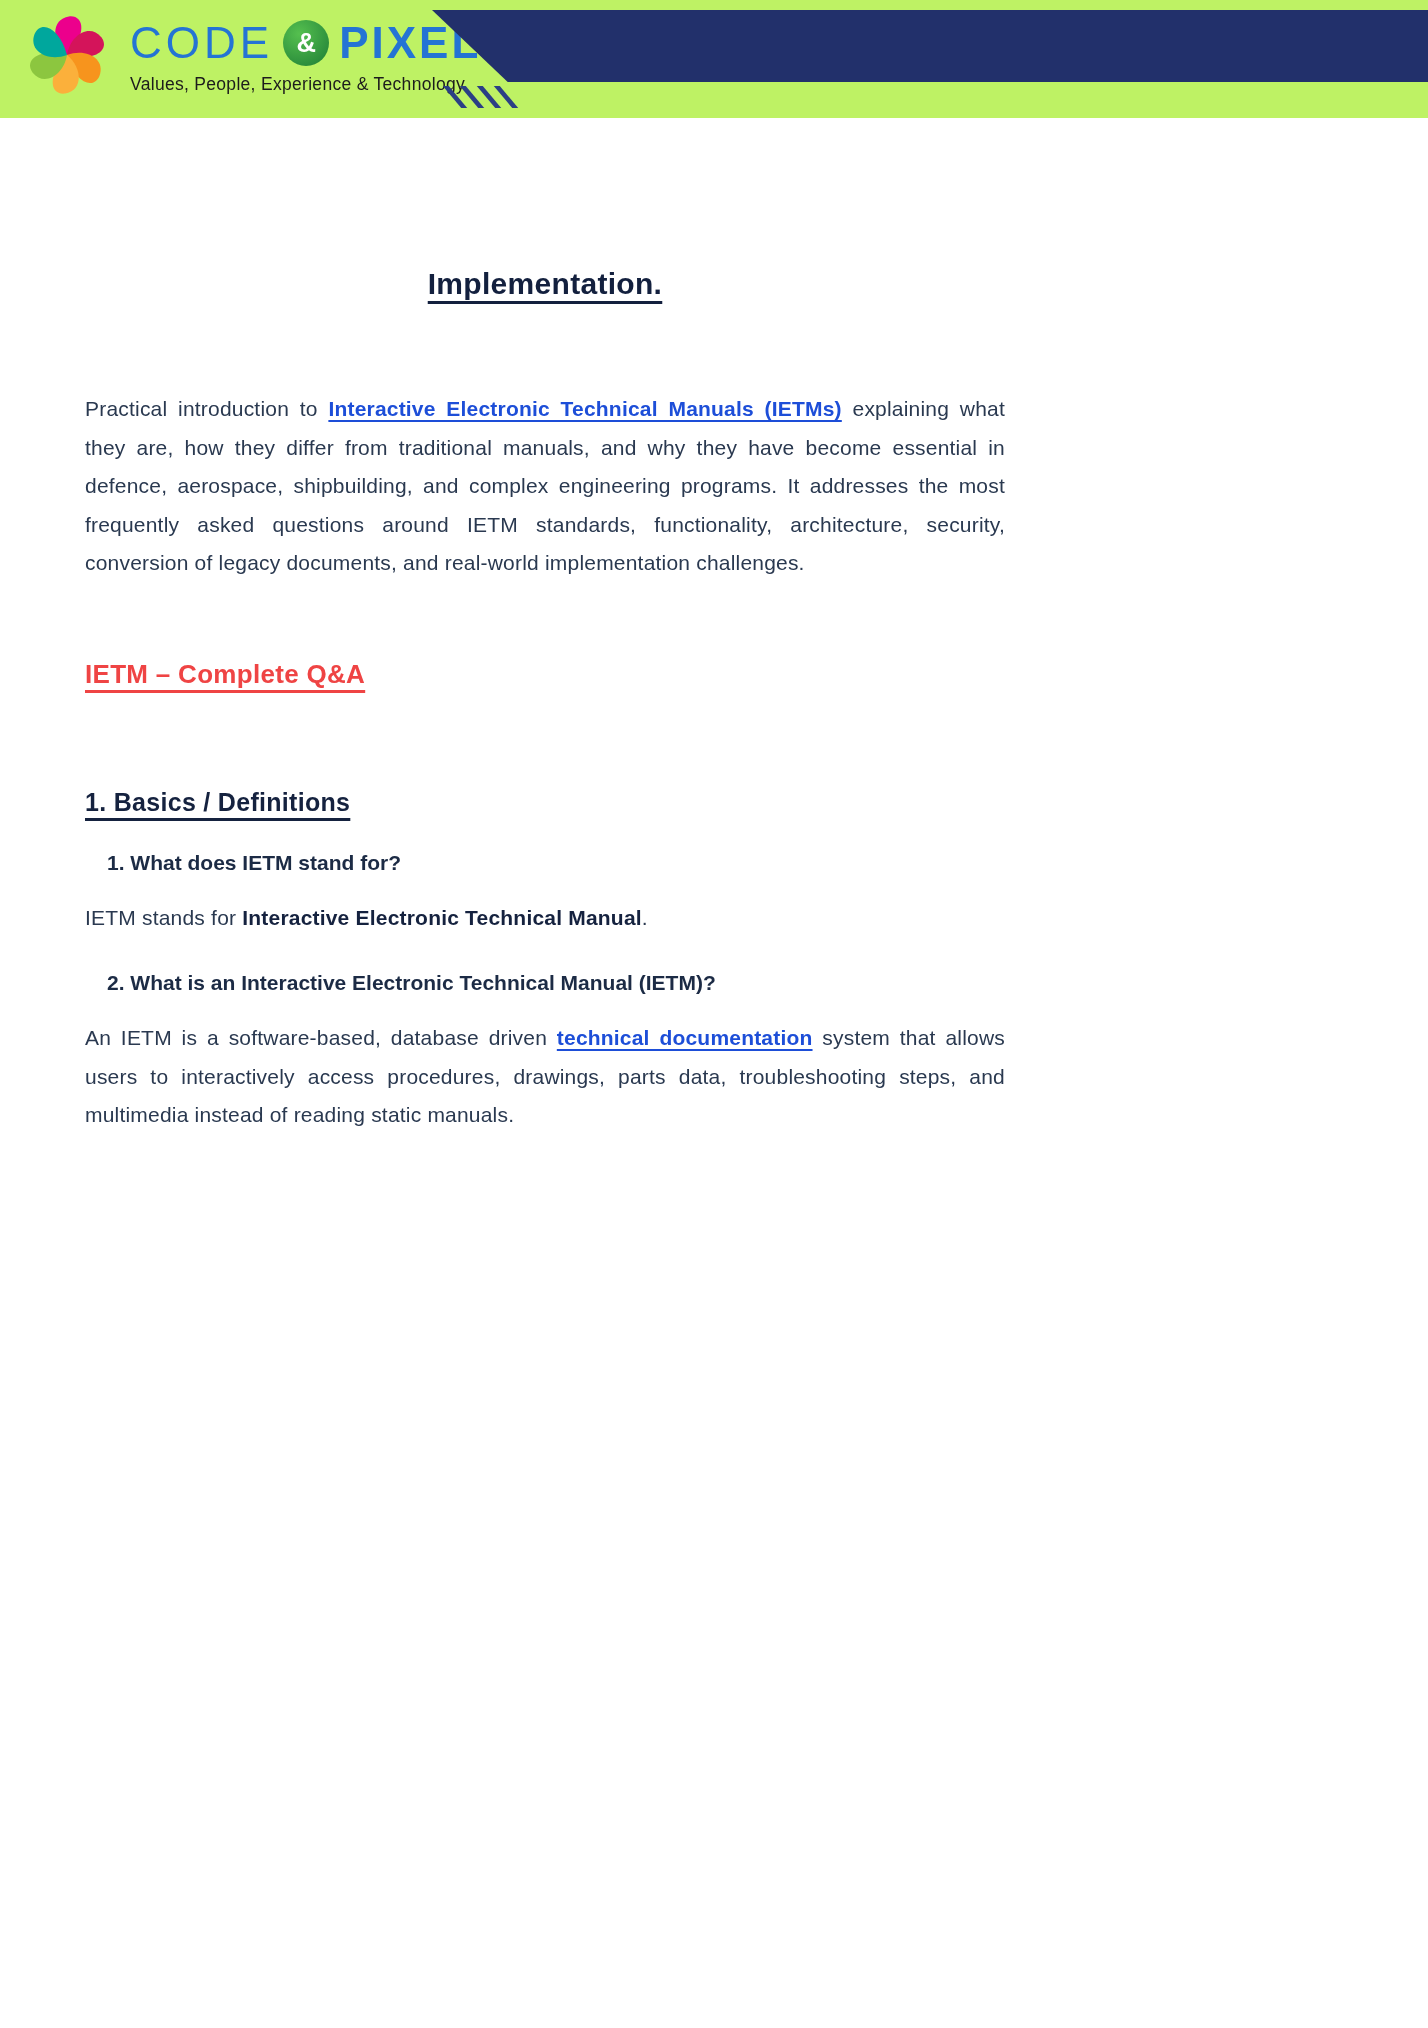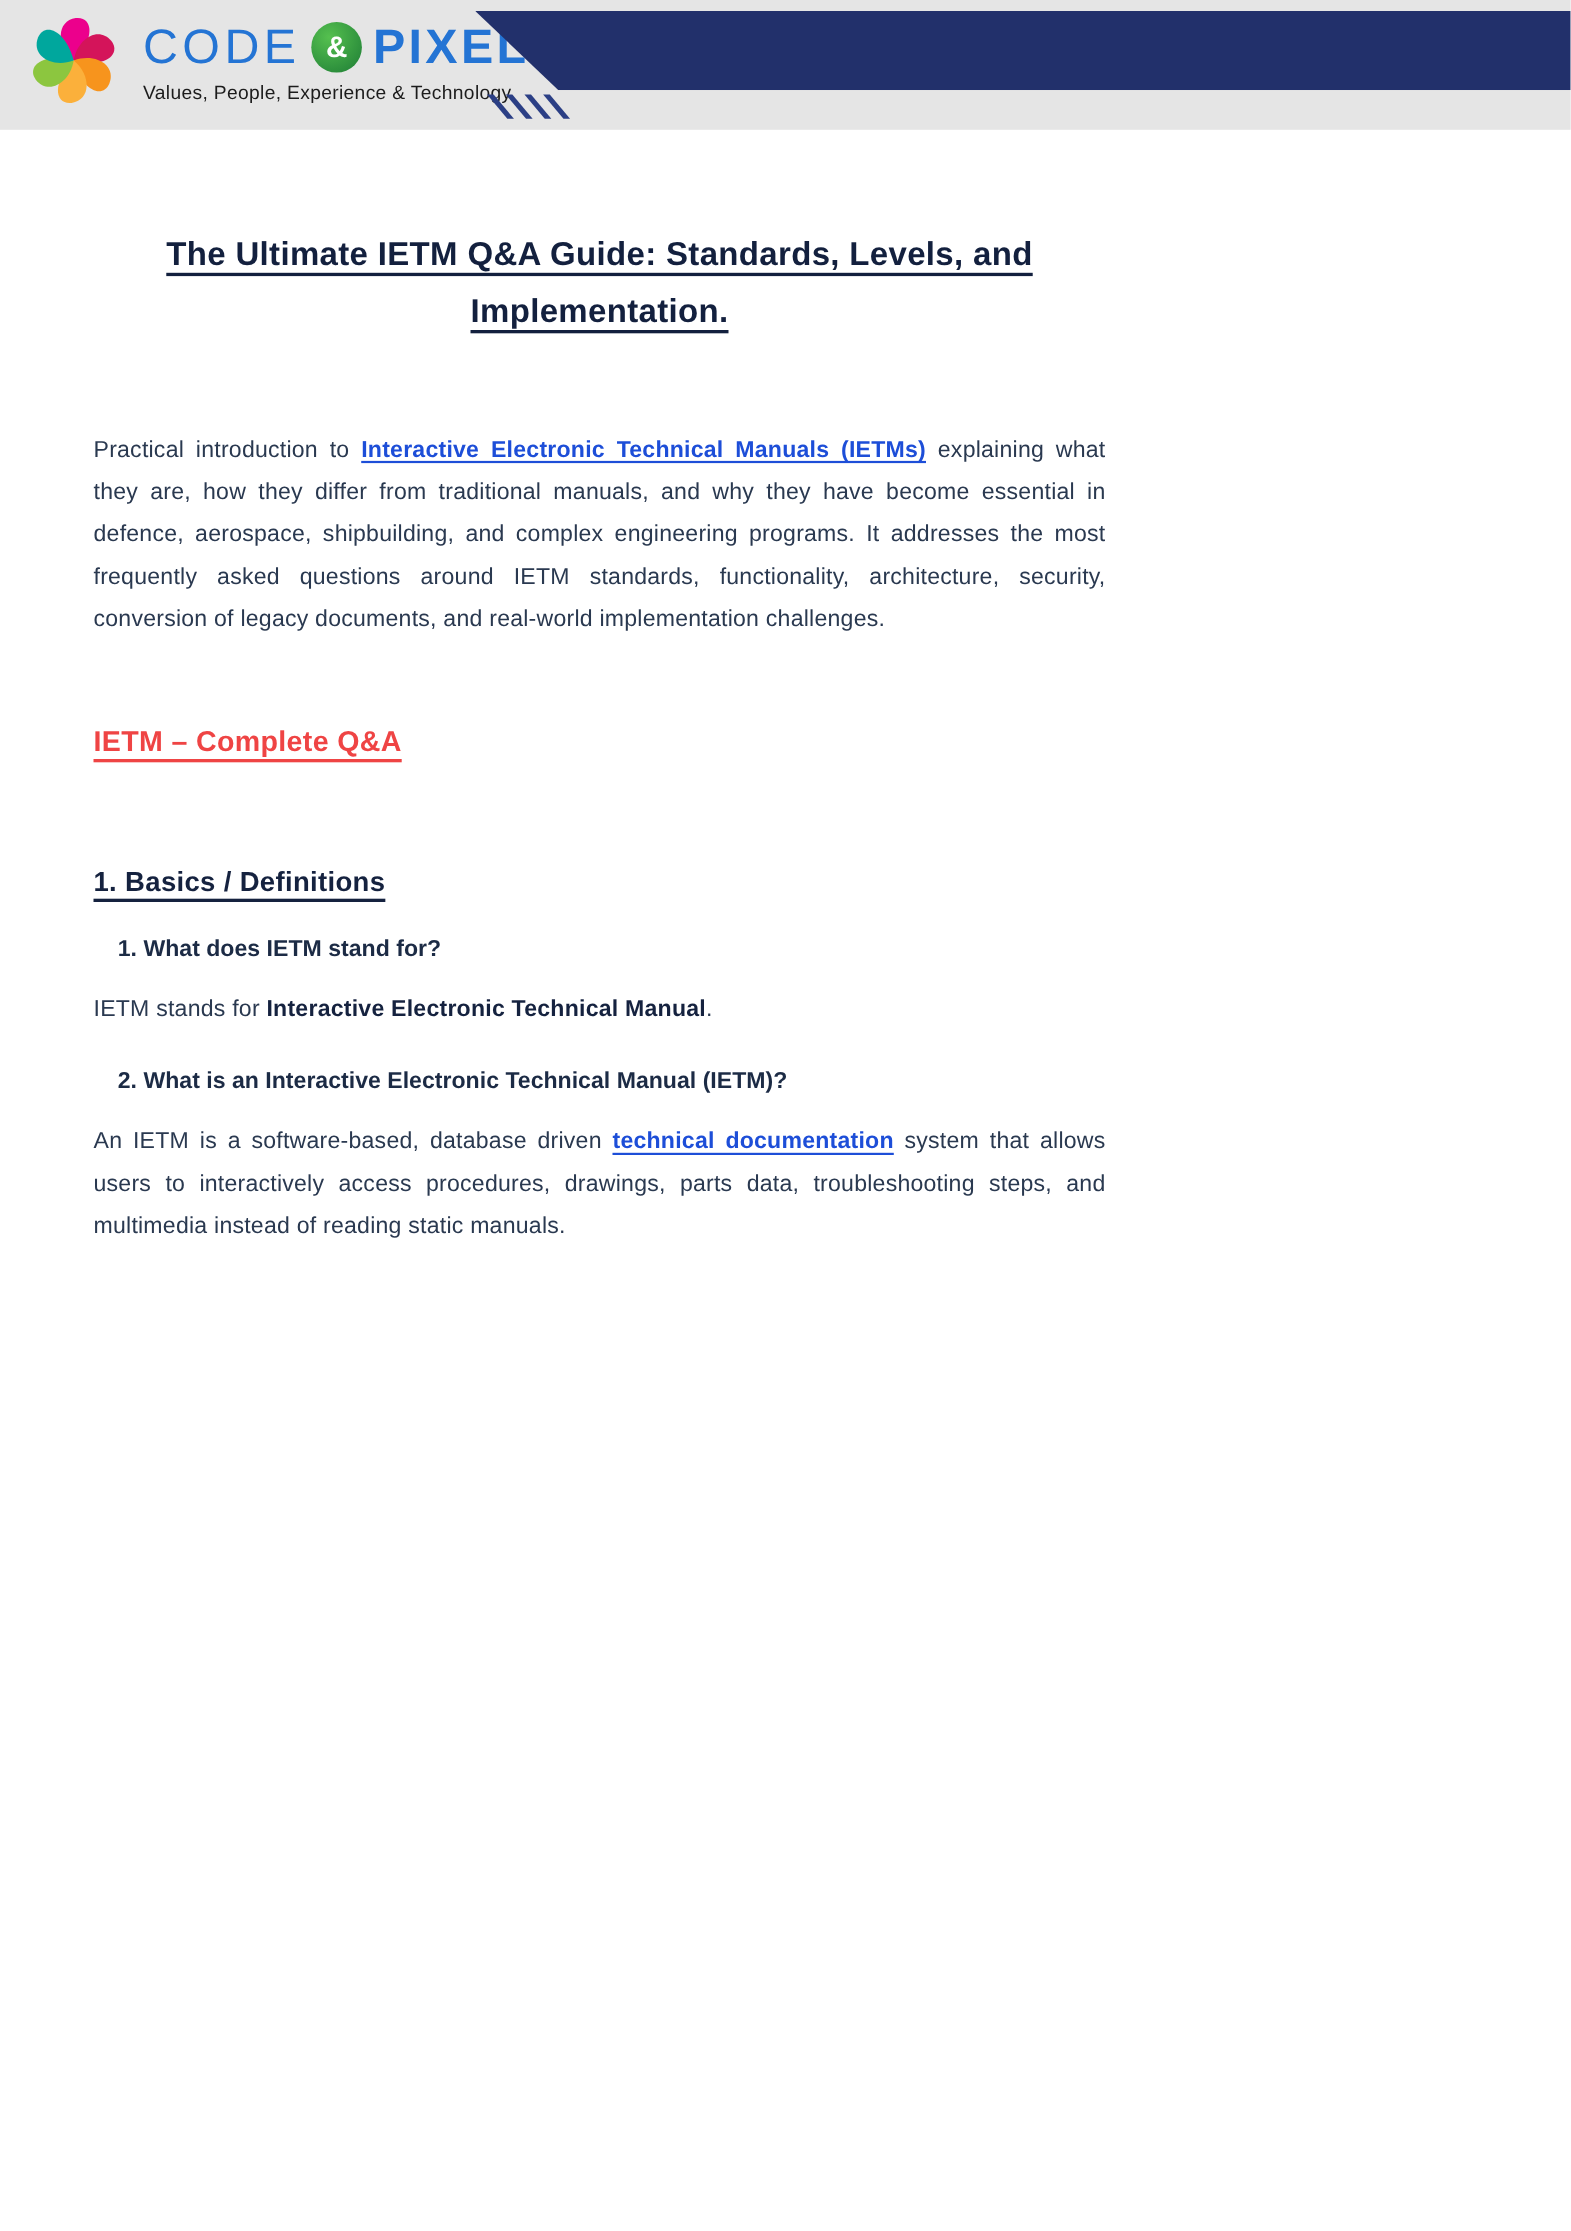--- a/index.html
+++ b/index.html
@@ -6,21 +6,21 @@
   html,body { background:#ffffff; }
   body {
     width:1428px; height:2028px;
     font-family:"Liberation Sans", sans-serif;
     position:relative; overflow:hidden;
     color:#2a3950;
   }
   .page { position:relative; width:1428px; height:2028px; background:#fff; }
 
   
-  .header { position:relative; height:118px; background:#e5e5e5;padding-left:17px; }
+  .header { position:relative; height:118px; background:#bef264;padding-left:17px; }
   .logo-wrap { position:absolute; left:20px; top:8px; display:flex; align-items:flex-start; gap:16px; }
   .pinwheel { width:94px; height:94px; }
   .brand-line { display:flex; align-items:center; gap:10px; margin-top:10px; }
   .brand-code { font-size:44px; color:#2474d4; letter-spacing:4px; font-weight:500; }
   .amp-badge {
     width:46px; height:46px; border-radius:50%;
     background: radial-gradient(circle at 35% 30%, #55c04f, #1d7c35);
     color:#fff; display:flex; align-items:center; justify-content:center;
     font-size:27px; font-weight:700;
   }
@@ -97,21 +97,21 @@
       <i></i>
         <i></i>
         <i></i>
         <i></i>
     </div>
   </header>
 
   <main class="content">
 
     <h1 class="title">
-      <span class="u">The Ultimate IETM Q&amp;A Guide: Standards, Levels, and</span><br>
+      <br>
       <span class="u">Implementation.</span>
     </h1>
 
     <p class="p p1"><span>Practical introduction to </span><a class="link">Interactive Electronic Technical Manuals (IETMs)</a><span> explaining what they are, how they differ from traditional manuals, and why they have become essential in defence, aerospace, shipbuilding, and complex engineering programs. It addresses the most frequently asked questions around IETM standards, functionality, architecture, security, conversion of legacy documents, and real-world implementation challenges.</span></p>
 
 
     <h2 class="h-qa"><span class="u">IETM – Complete Q&amp;A</span></h2>
 
     <h3 class="h-sec"><span class="u">1. Basics / Definitions</span></h3>
 

